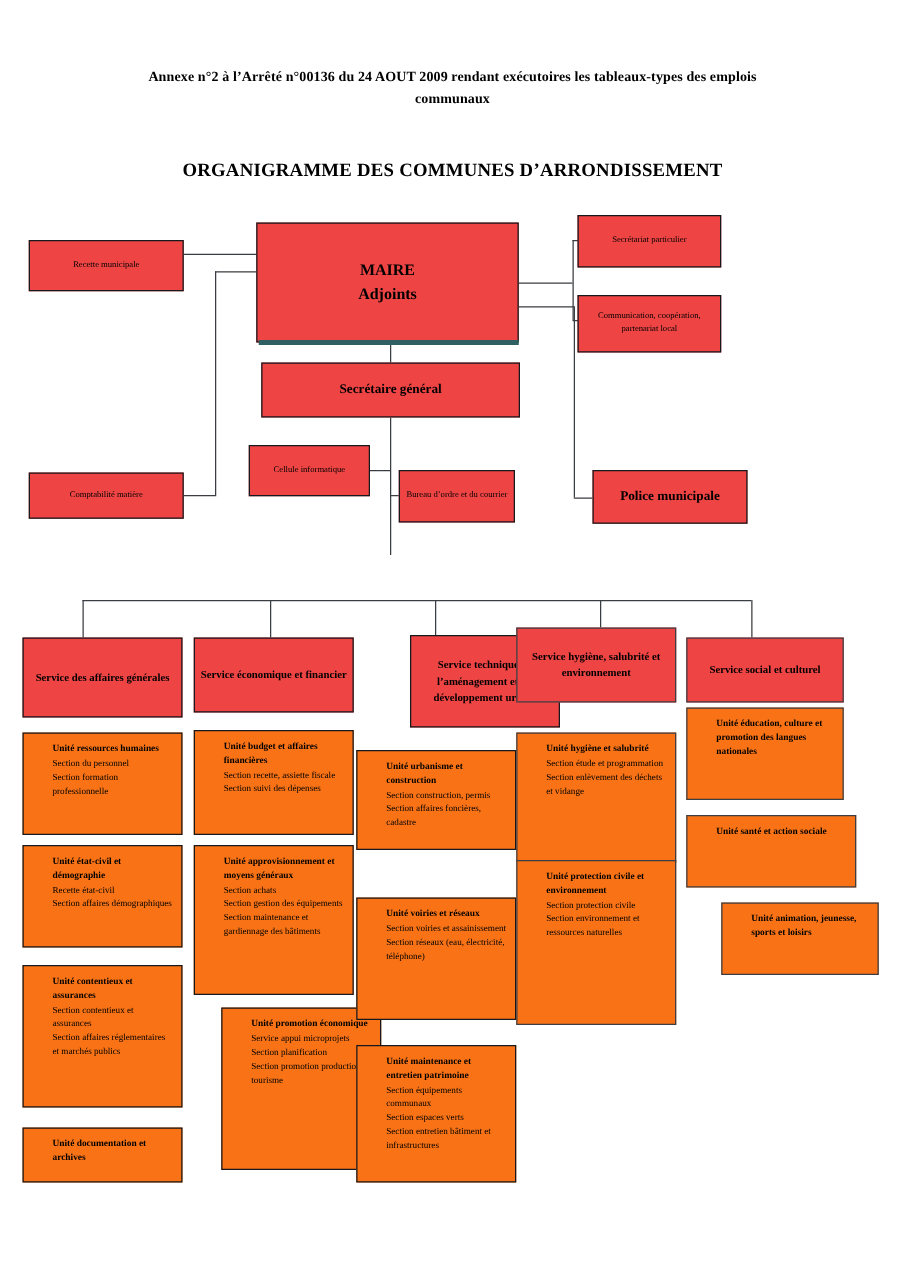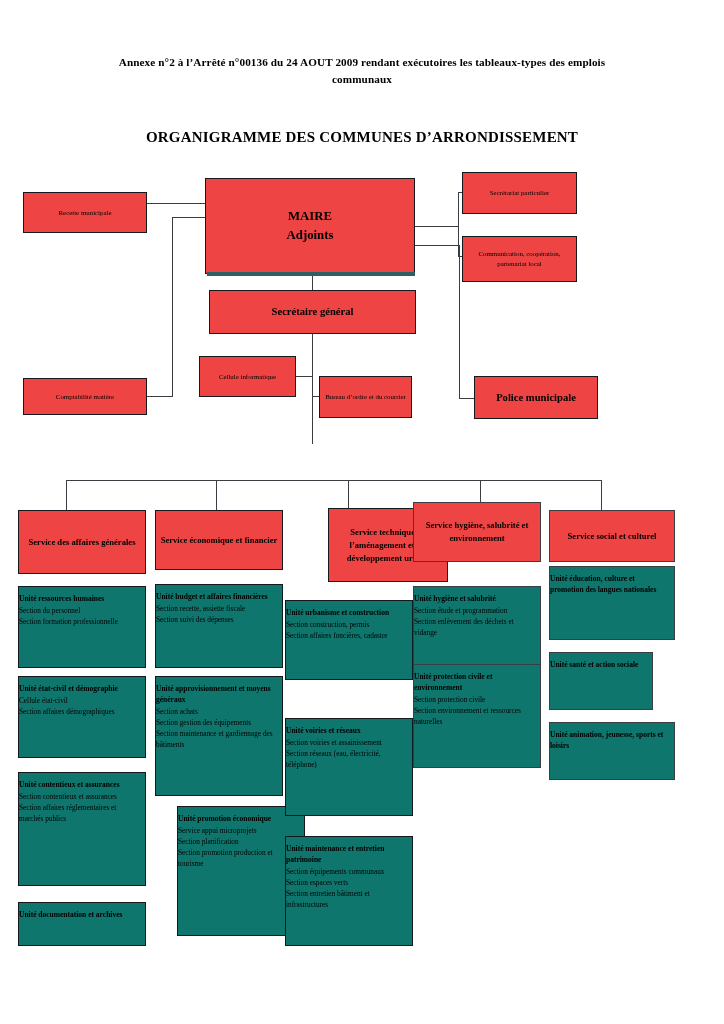--- a/index.html
+++ b/index.html
@@ -18,22 +18,22 @@
        border:1px solid #15181c;}
   .box.thick{border:1.6px solid #3b3f45;}
   .box .ct{position:absolute;left:0;right:0;top:50%;transform:translateY(-50%);
            text-align:center;line-height:1.5;padding:0 4px;}
   .box.big .ct{font-size:12.8px;font-weight:bold;}
   .box.mid .ct{font-size:10.6px;font-weight:bold;}
   .box.small .ct{font-size:6.9px;}
   .box.svc .ct{font-size:8.6px;font-weight:bold;}
 
   
-  .unit{position:absolute;box-sizing:border-box;background:#0f766e;
-        border:1px solid #15181c;padding:7px 7px 5px 0;}
+  .unit{position:absolute;box-sizing:border-box;background:#f97316;
+        border:1px solid #15181c;padding:7px 7px 5px 23px;}
   .unit.thick{border:1.6px solid #3b3f45;}
   .unit .uh{font-size:7.5px;font-weight:bold;line-height:1.45;margin:0 0 1px 0;}
   .unit .ul{font-size:7.3px;line-height:1.5;}
 
   
   #maire-accent{position:absolute;background:#2d5f63;}
 
   
   .ln{position:absolute;background:#3a3d42;}
   .lnh{height:1px;}
@@ -136,21 +136,21 @@
   </div>
 
   <div class="unit" style="left:18px;top:586px;width:128px;height:82px;">
     <div class="uh">Unité ressources humaines</div>
     <div class="ul">Section du personnel</div>
     <div class="ul">Section formation professionnelle</div>
   </div>
 
   <div class="unit" style="left:18px;top:676px;width:128px;height:82px;">
     <div class="uh">Unité état-civil et démographie</div>
-    <div class="ul">Cellule état-civil</div>
+    <div class="ul">Recette état-civil</div>
     <div class="ul">Section affaires démographiques</div>
   </div>
 
   <div class="unit" style="left:18px;top:772px;width:128px;height:114px;">
     <div class="uh">Unité contentieux et assurances</div>
     <div class="ul">Section contentieux et assurances</div>
     <div class="ul">Section affaires réglementaires et marchés publics</div>
   </div>
 
   <div class="unit" style="left:18px;top:902px;width:128px;height:44px;">
@@ -195,31 +195,31 @@
     <div class="ul">Section espaces verts</div>
     <div class="ul">Section entretien bâtiment et infrastructures</div>
   </div>
 
   <div class="unit thick" style="left:413px;top:586px;width:128px;height:104px;">
     <div class="uh">Unité hygiène et salubrité</div>
     <div class="ul">Section étude et programmation</div>
     <div class="ul">Section enlèvement des déchets et vidange</div>
   </div>
 
-  <div class="unit thick" style="left:413px;top:664px;width:128px;height:104px;">
+  <div class="unit thick" style="left:413px;top:688px;width:128px;height:132px;">
     <div class="uh">Unité protection civile et environnement</div>
     <div class="ul">Section protection civile</div>
     <div class="ul">Section environnement et ressources naturelles</div>
   </div>
 
   <div class="unit thick" style="left:549px;top:566px;width:126px;height:74px;">
     <div class="uh">Unité éducation, culture et promotion des langues nationales</div>
   </div>
 
-  <div class="unit thick" style="left:549px;top:652px;width:104px;height:58px;">
+  <div class="unit thick" style="left:549px;top:652px;width:136px;height:58px;">
     <div class="uh">Unité santé et action sociale</div>
   </div>
 
-  <div class="unit thick" style="left:549px;top:722px;width:126px;height:58px;">
+  <div class="unit thick" style="left:577px;top:722px;width:126px;height:58px;">
     <div class="uh">Unité animation, jeunesse, sports et loisirs</div>
   </div>
 
 </div>
 
 </body></html>

